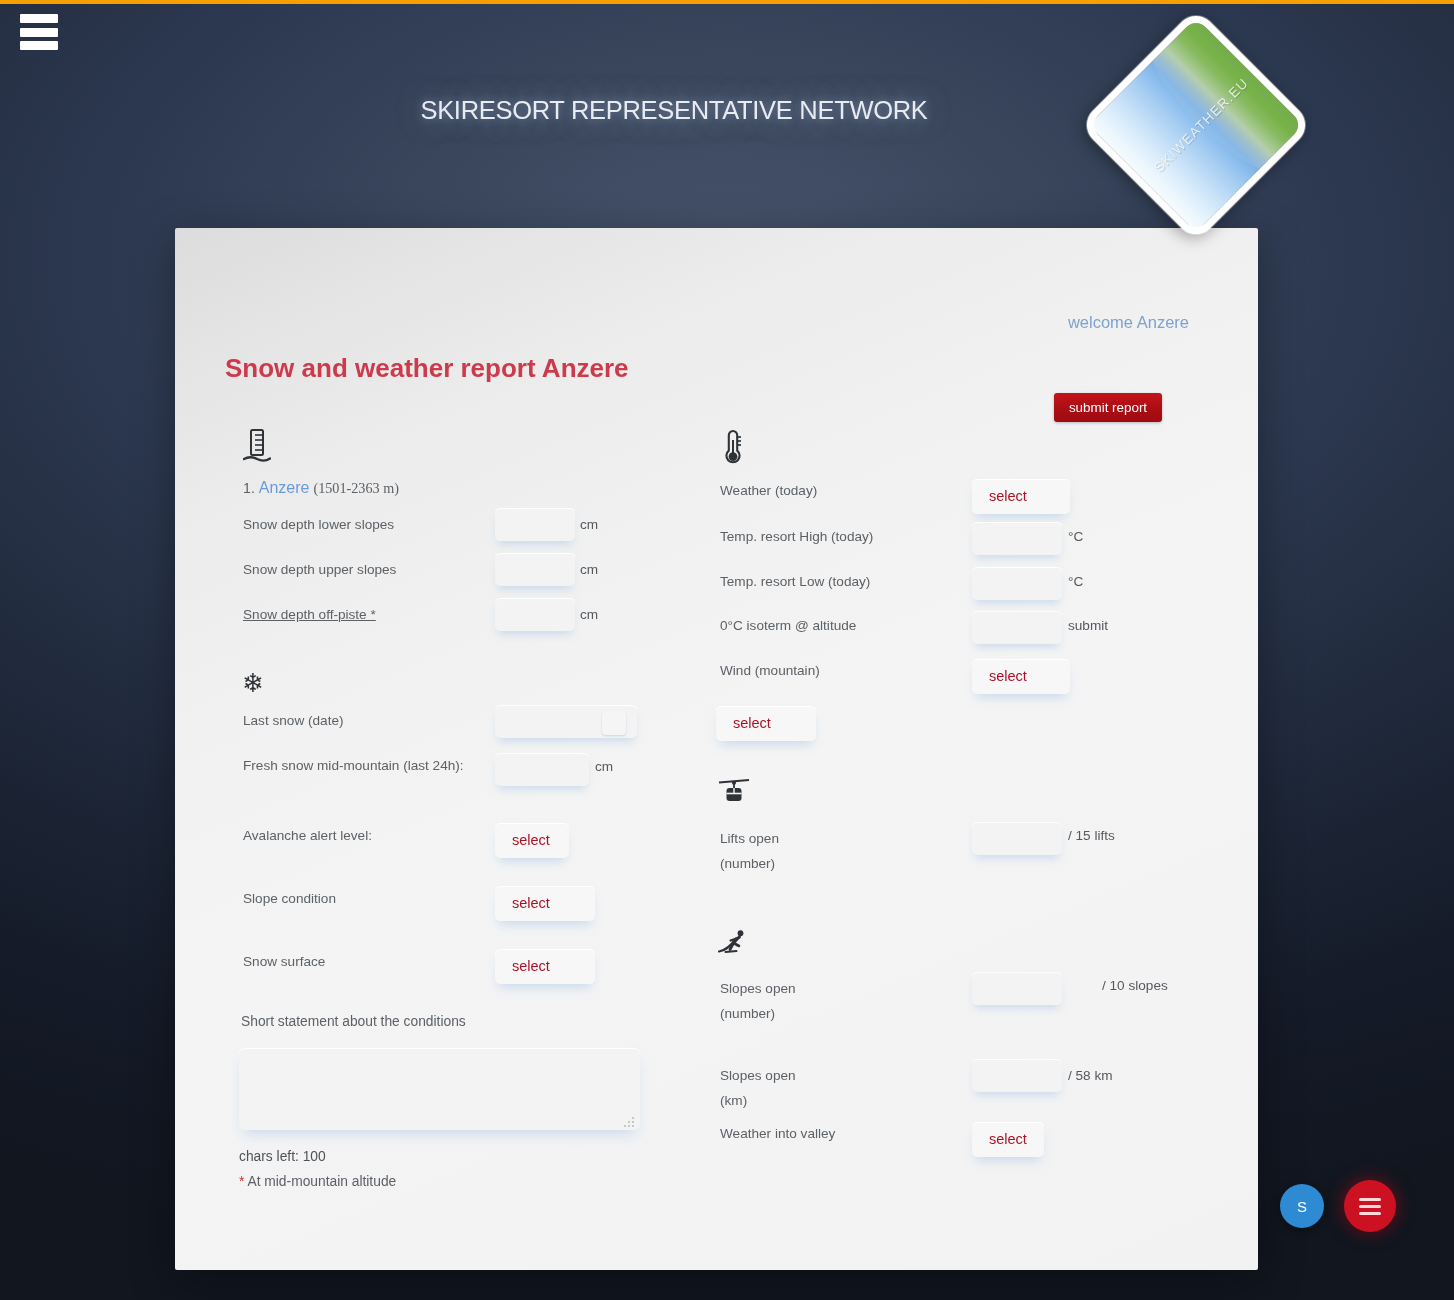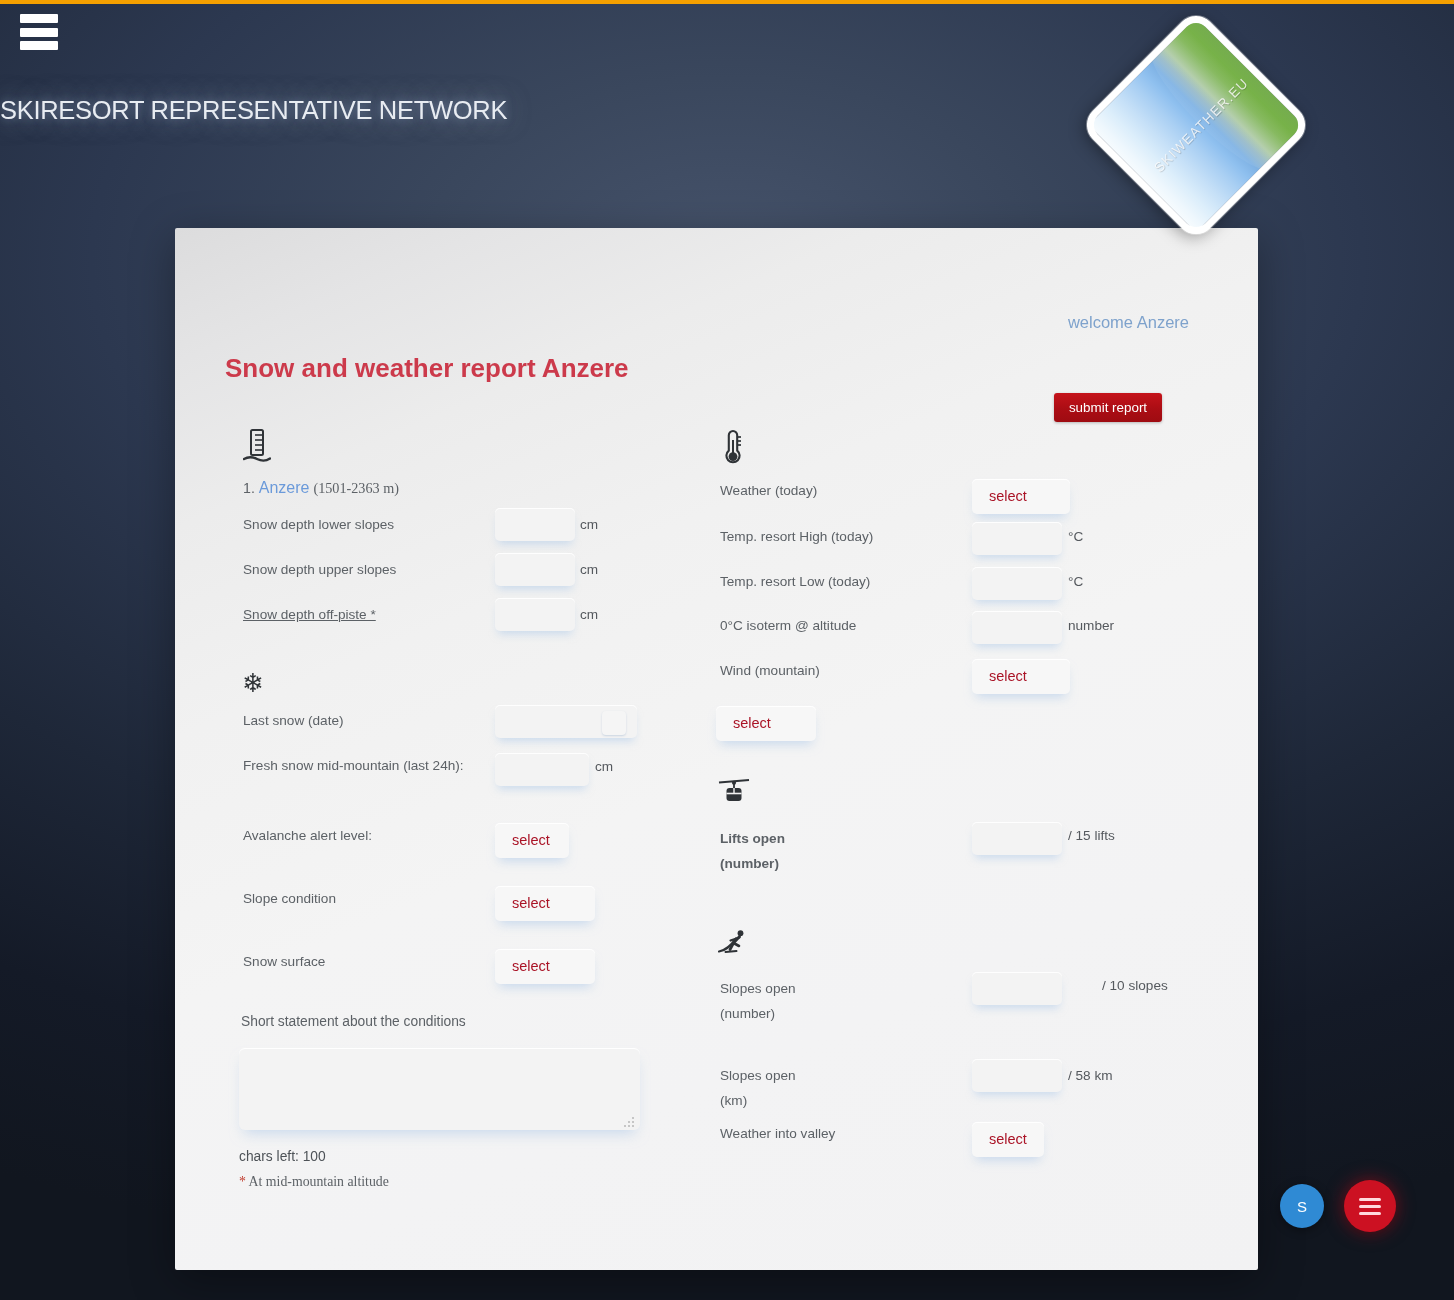--- a/index.html
+++ b/index.html
@@ -47,20 +47,21 @@
     width: 38px; height: 9px;
     background: #ffffff;
     border-radius: 1px;
   }
 
   
   #site-title {
     position: absolute;
     top: 96px; left: 0;
     width: 1348px;
+    text-align: center;
     font-size: 25.5px;
     letter-spacing: -0.3px;
     color: #e8ecf2;
     text-shadow: 0 0 26px rgba(190,205,230,.55), 0 0 9px rgba(160,180,215,.45);
     white-space: nowrap;
     z-index: 20;
   }
 
   
   #logo {
@@ -285,21 +286,20 @@
     font-size: 13.8px;
     color: #4d5257;
     z-index: 12;
   }
   #footnote {
     position: absolute;
     top: 1174px; left: 239px;
     font-size: 13.8px;
     color: #5c6166;
     z-index: 12;
-    font-family: Liberation Serif, serif;
   }
   #footnote .star { color: #c0392b; }
 
   
   #resort-line {
     position: absolute;
     top: 479px; left: 243px;
     font-size: 14.2px;
     color: #5c6166;
     z-index: 12;
@@ -454,38 +454,38 @@
 <label class="fld-label" style="top:529px; left:720px;">Temp. resort High (today)</label>
 <input class="inp" style="top: 522px; left: 972px; width: 90px;" type="text" value="">
 <span class="unit" style="top:529px; left:1068px;">°C</span>
 
 <label class="fld-label" style="top:574px; left:720px;">Temp. resort Low (today)</label>
 <input class="inp" style="top: 567px; left: 972px; width: 90px;" type="text" value="">
 <span class="unit" style="top:574px; left:1068px;">°C</span>
 
 <label class="fld-label" style="top:618px; left:720px;">0°C isoterm @ altitude</label>
 <input class="inp" style="top: 611px; left: 972px; width: 90px;" type="text" value="">
-<span class="unit" style="top:618px; left:1068px;">number</span>
+<span class="unit" style="top:618px; left:1068px;">submit</span>
 
 <label class="fld-label" style="top:663px; left:720px;">Wind (mountain)</label>
 <div class="sel" style="top:659px; left:972px; width:98px; line-height:35px;">select</div>
 <div class="sel" style="top:706px; left:716px; width:100px; line-height:35px;">select</div>
 
 <div class="sec-icon" style="top:778px; left:718px;">
   <svg width="32" height="32" viewBox="0 0 32 32" aria-hidden="true">
     <line x1="1" y1="4.5" x2="31" y2="2" stroke="#2f3337" stroke-width="2"></line>
     <circle cx="16" cy="4.8" r="2.1" fill="#2f3337"></circle>
     <line x1="16" y1="5" x2="16" y2="10" stroke="#2f3337" stroke-width="1.8"></line>
     <rect x="8.5" y="10" width="15" height="13" rx="3" fill="#2f3337"></rect>
     <line x1="8.5" y1="15.5" x2="23.5" y2="15.5" stroke="#f2f2f2" stroke-width="1.6"></line>
     <line x1="16" y1="10" x2="16" y2="15.5" stroke="#f2f2f2" stroke-width="1.4"></line>
   </svg>
 </div>
 
-<label class="fld-label two-line" style="top:826px; left:720px;font-weight:bold;">
+<label class="fld-label two-line" style="top:826px; left:720px;">
   <span>Lifts open</span><br>
   <span>(number)</span>
 </label>
 <input class="inp" style="top: 822px; left: 972px; width: 90px;" type="text" value="">
 <span class="unit" style="top:828px; left:1068px;">/ 15 lifts</span>
 
 <div class="sec-icon" style="top:928px; left:718px;">
   <svg width="34" height="32" viewBox="0 0 34 32" aria-hidden="true">
     <circle cx="22.5" cy="5.2" r="2.9" fill="#2f3337"></circle>
     <path d="M21.5 8.5 L15.5 15 L12 21.5" fill="none" stroke="#2f3337" stroke-width="2.8" stroke-linecap="round"></path>

